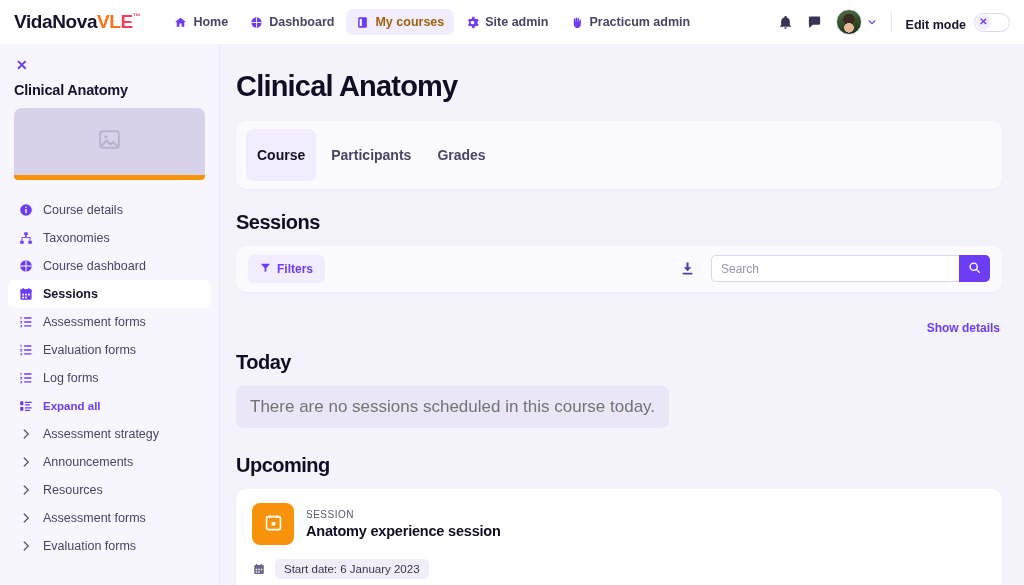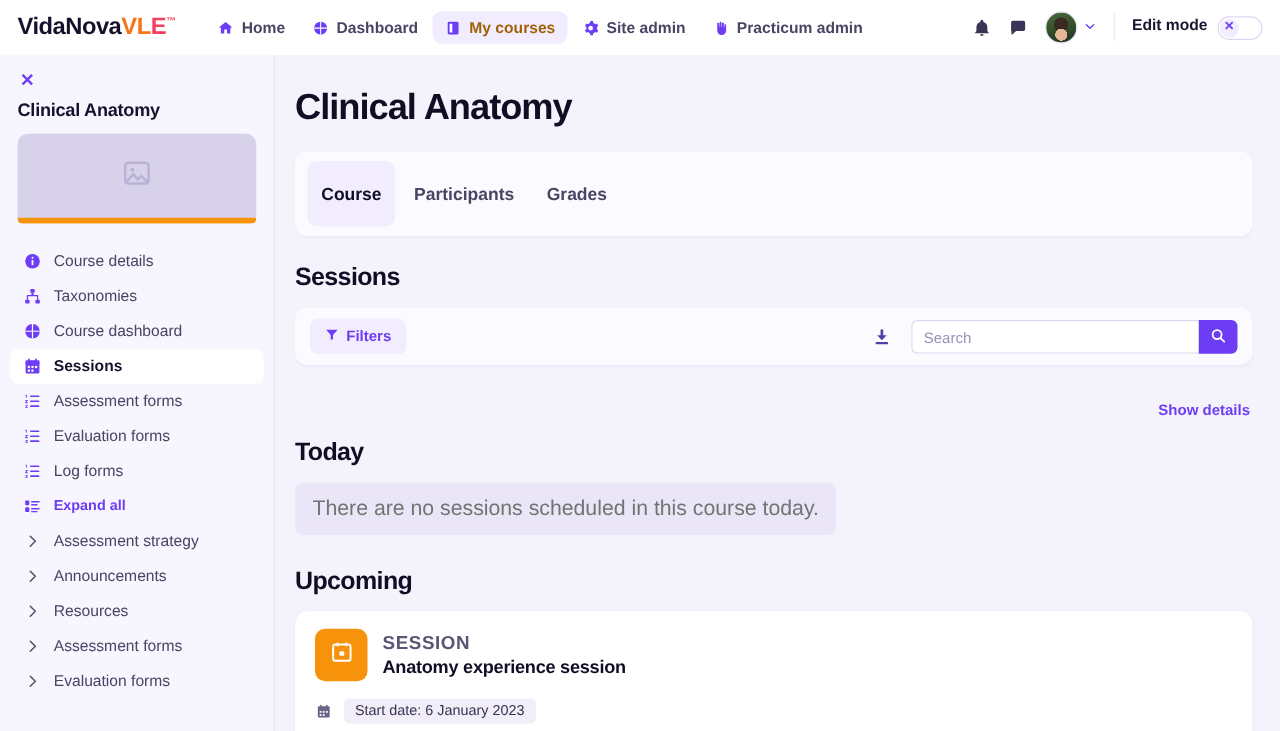--- a/index.html
+++ b/index.html
@@ -59,21 +59,21 @@
   .avatar {
     width: 26px; height: 26px; border-radius: 50%;
     background:
       radial-gradient(circle at 50% 74%, #e8b79a 0 22%, rgba(232,183,154,0) 23%),
       radial-gradient(circle at 50% 40%, #3b2a22 0 30%, rgba(59,42,34,0) 31%),
       linear-gradient(165deg, #4e6b3c, #2f4a28 60%, #1d3320);
     border: 1px solid #e7e2f4;
     flex: none;
   }
   .divider-v { width: 1px; height: 22px; background: #e9e5f5; }
-  .editmode { display: flex; align-items: flex-start; gap: 8px; }
+  .editmode { display: flex; align-items: flex-end; gap: 8px; }
   .editmode-label { font-size: 12.5px; font-weight: 700; color: #1b1430; }
   .toggle {
     width: 36px; height: 19px; border-radius: 10px;
     background: #ffffff; border: 1px solid #ddd6f0;
     position: relative; cursor: pointer;
   }
   .toggle .knob {
     position: absolute; top: 1px; left: 1px;
     width: 15px; height: 15px; border-radius: 50%;
     background: #f1ecfe;
@@ -152,36 +152,36 @@
 
   .section-title {
     font-size: 20px; font-weight: 700; letter-spacing: -0.5px;
     color: #120d24; margin-bottom: 12px;
   }
 
   .toolbar-card {
     background: #fbfaff;
     border-radius: 10px;
     padding: 9px 12px;
-    display: flex; align-items: flex-end;
+    display: flex; align-items: flex-start;
     box-shadow: 0 1px 2px rgba(30,20,70,0.04);
     gap: 20px;
   }
   .filters-btn {
     display: flex; align-items: center; gap: 6px;
     background: #f1ecfe; color: #6c3df4;
     border: none; border-radius: 6px;
     font-size: 12px; font-weight: 700;
     padding: 7px 12px; cursor: pointer;
     font-family: inherit;
   }
   .toolbar-right { margin-left: auto; display: flex; align-items: center; gap: 16px; }
   .search-box { display: flex; align-items: stretch; }
   .search-input {
-    width: 230px; height: 27px;
+    width: 248px; height: 27px;
     border: 1px solid #ddd6f0; border-right: none;
     border-radius: 5px 0 0 5px;
     padding: 0 9px; font-size: 12px;
     font-family: inherit;
     color: #4b4464; background: #fff;
     outline: none;
   }
   .search-input::placeholder { color: #9a92b5; }
   .search-submit {
     width: 31px; border: none; background: #6c3df4;
@@ -211,21 +211,21 @@
     box-shadow: 0 1px 3px rgba(30,20,70,0.05);
   }
   .session-head { display: flex; align-items: center; gap: 12px; margin-bottom: 14px; }
   .session-icon {
     width: 42px; height: 42px; border-radius: 8px;
     background: #f7930a;
     display: flex; align-items: center; justify-content: center;
     flex: none;
   }
   .session-kicker {
-    font-size: 15px; font-weight: 700; letter-spacing: 0.5px;
+    font-size: 10px; font-weight: 400; letter-spacing: 0.5px;
     color: #5b5472; text-transform: uppercase; margin-bottom: 3px;
   }
   .session-title { font-size: 14.5px; font-weight: 700; color: #120d24; letter-spacing: -0.2px; }
   .meta-row { display: flex; align-items: center; gap: 9px; margin-bottom: 9px; }
   .meta-pill {
     background: #f1eef9; border-radius: 5px;
     padding: 4px 9px; font-size: 11.5px; color: #39324f;
   }
   .meta-ic { width: 14px; display: flex; align-items: center; justify-content: center; color: #6b6486; flex: none; }
 </style>

